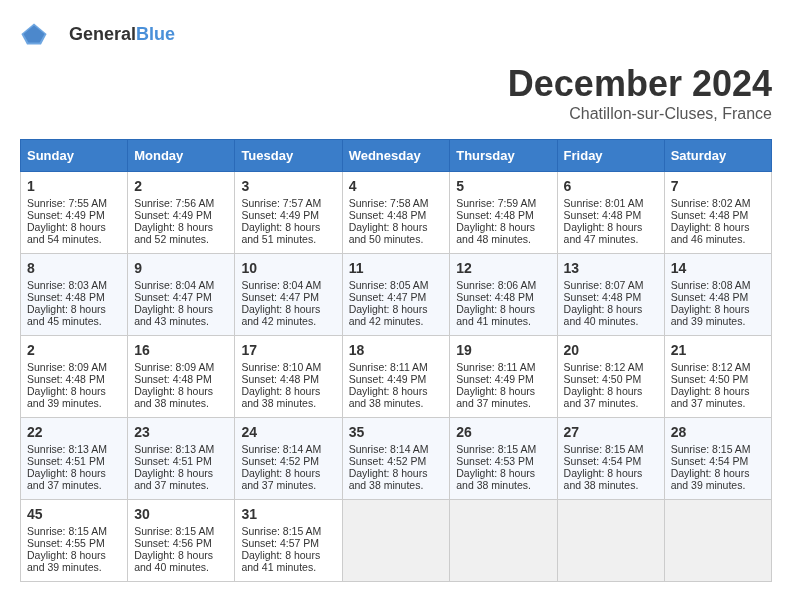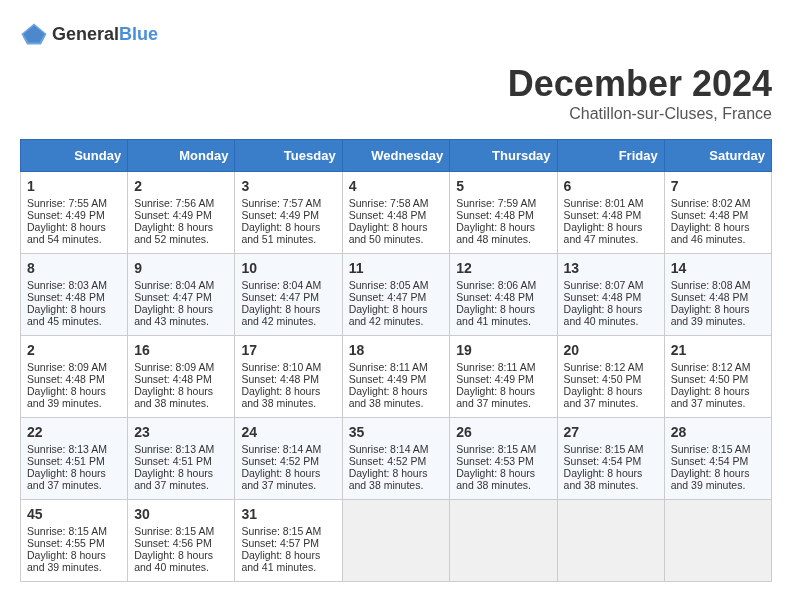--- a/index.html
+++ b/index.html
@@ -12,21 +12,21 @@
     }
     .header {
       display: flex;
       justify-content: space-between;
       align-items: flex-start;
       margin-bottom: 16px;
     }
     .logo {
       display: flex;
       align-items: center;
-      gap: 4px;
+      gap: 21px;
     }
     .logo-text-general {
       font-size: 18px;
       font-weight: bold;
       color: #333;
     }
     .logo-text-blue {
       font-size: 18px;
       font-weight: bold;
       color: #4a90d9;
@@ -53,21 +53,21 @@
       width: 100%;
       border-collapse: collapse;
       border: 1px solid #ccc;
     }
     .calendar th {
       background-color: #3a7dc9;
       color: #fff;
       font-size: 13px;
       font-weight: bold;
       padding: 8px 6px;
-      text-align: right;
+      text-align: left;
       border: 1px solid #2a6ab8;
     }
     .calendar td {
       vertical-align: top;
       padding: 6px 6px 8px 6px;
       border: 1px solid #ccc;
       font-size: 10.5px;
       color: #333;
       width: 108px;
       min-height: 80px;

